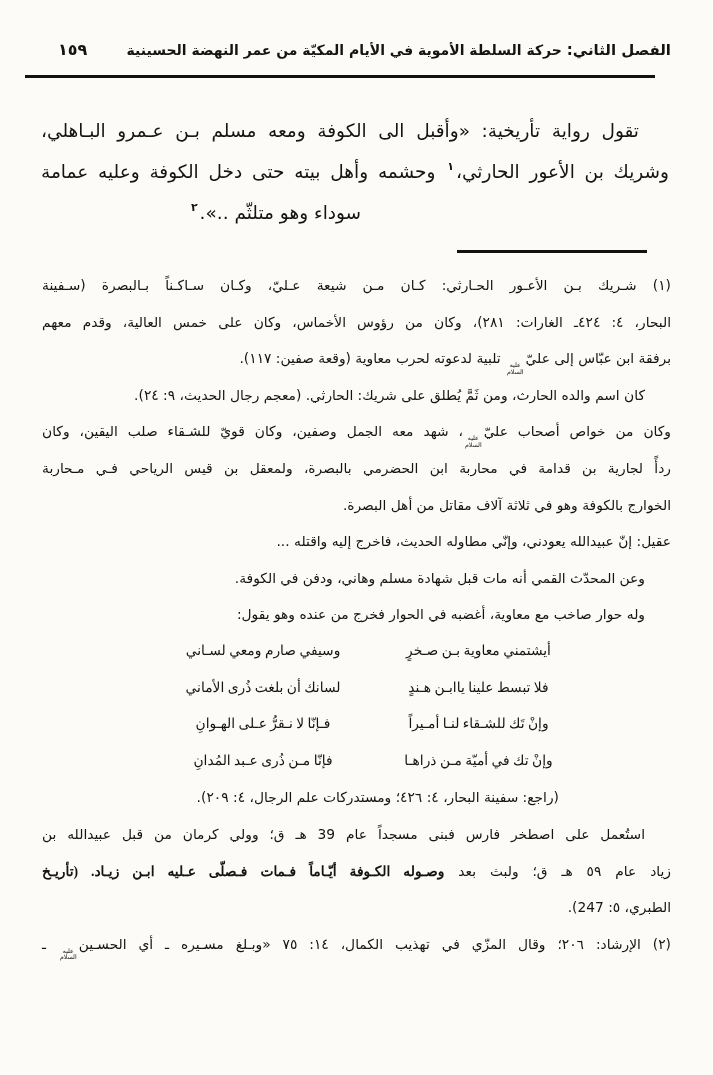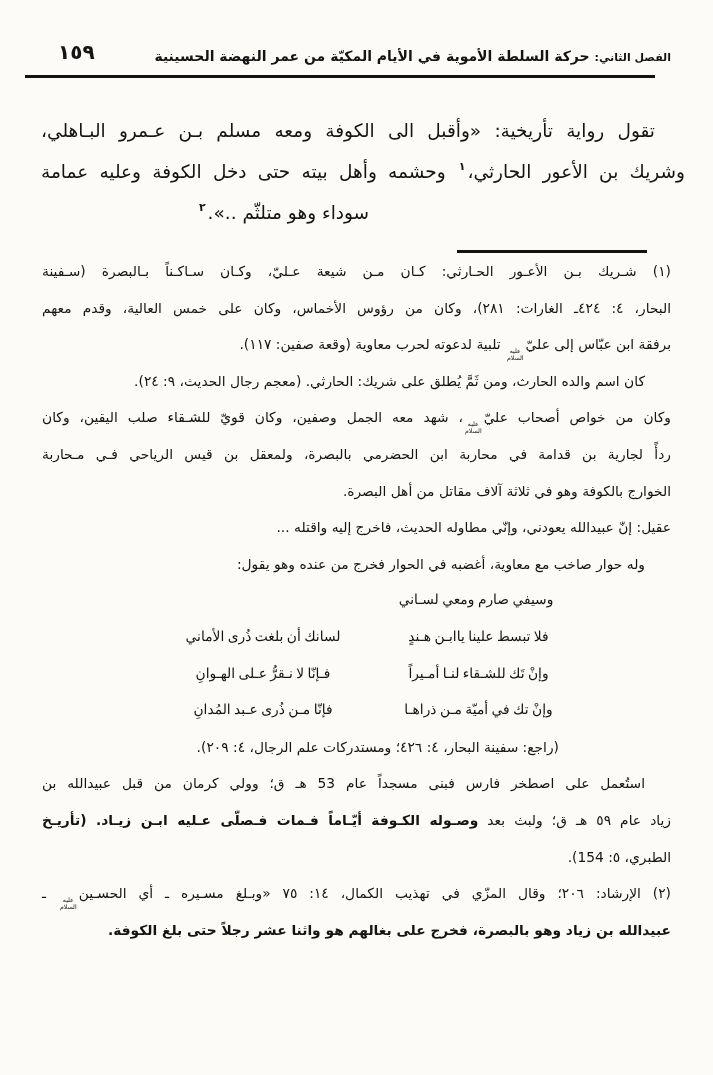--- a/index.html
+++ b/index.html
@@ -12,49 +12,49 @@
     direction:rtl;
     font-family:"DejaVu Sans",sans-serif;
     overflow:hidden;
   }
   
   .hdr{
     position:absolute;top:40px;left:58px;right:42px;
     display:flex;justify-content:space-between;align-items:flex-end;
   }
   .hdr-title{font-size:14px;font-weight:bold;white-space:nowrap;}
-  .hdr-title .lbl{font-size:11px;}
-  .hdr-num{font-size:20px;font-weight:bold;letter-spacing:1px;}
+  .hdr-title .lbl{font-size:15px;}
+  .hdr-num{font-size:16px;font-weight:bold;letter-spacing:1px;}
   .hdr-rule{
     position:absolute;top:75px;left:25px;right:58px;  
     height:2.5px;background:#121212;
   }
   
   .main{
-    position:absolute;top:110px;right:28px;left:41px;
+    position:absolute;top:110px;right:44px;left:41px;
     font-size:18.5px;line-height:41px;
   }
   .main .ln{height:41px;}
   .j{text-align:justify;text-align-last:justify;}
   .jr{text-align:right;}
   .ind{padding-right:30px;}
   .main .last{text-align:center;padding-left:0;padding-right:160px;}
   sup.fnref{font-size:11px;font-weight:bold;vertical-align:8px;line-height:0;margin:0 2px;}
   
   .fn-sep{
     position:absolute;top:250px;right:66px;width:190px;height:2.5px;background:#121212;
   }
   
   .fns{
-    position:absolute;top:253px;right:42px;left:42px;
+    position:absolute;top:267px;right:42px;left:42px;
     font-size:13.8px;line-height:36.6px;
   }
   .fns .ln{height:36.6px;white-space:nowrap;}
   .fns .ind2{padding-right:26px;}
-  .b{font-weight:bold;}
+  .b{font-weight:bold;font-family:Liberation Serif, serif;}
   .raj{text-align:right;padding-right:112px;}
   
   .verse{display:flex;justify-content:flex-start;gap:28px;padding-right:100px;height:36.6px;}
   .hemi{display:inline-block;text-align:center;white-space:nowrap;font-family:Liberation Serif, serif;}
   .hemi.h1{width:185px;}
   .hemi.h2{width:190px;}
   
   .hon{
     display:inline-flex;flex-direction:column;align-items:center;
     font-size:6.2px;line-height:6.4px;font-style:normal;
@@ -93,46 +93,47 @@
             <i>السلام</i>
           </span><span> تلبية لدعوته لحرب معاوية (وقعة صفين: ١١٧).</span></div>
       <div class="ln jr ind2">كان اسم والده الحارث، ومن ثَمَّ يُطلق على شريك: الحارثي. (معجم رجال الحديث، ٩: ٢٤).</div>
       <div class="ln j"><span>وكان من خواص أصحاب عليّ</span><span class="hon">
             <i>عليه</i>
             <i>السلام</i>
           </span><span>، شهد معه الجمل وصفين، وكان قويّ للشـقاء صلب اليقين، وكان</span></div>
       <div class="ln j">ردأً لجارية بن قدامة في محاربة ابن الحضرمي بالبصرة، ولمعقل بن قيس الرياحي فـي مـحاربة</div>
       <div class="ln jr">الخوارج بالكوفة وهو في ثلاثة آلاف مقاتل من أهل البصرة.</div>
       <div class="ln jr">عقيل: إنّ عبيدالله يعودني، وإنّي مطاوله الحديث، فاخرج إليه واقتله ...</div>
+      <div class="ln jr ind2">وعن المحدّث القمي أنه مات قبل شهادة مسلم وهاني، ودفن في الكوفة.</div>
       <div class="ln jr ind2">وله حوار صاخب مع معاوية، أغضبه في الحوار فخرج من عنده وهو يقول:</div>
 
       <div class="verse">
+        <span class="hemi h1">أيشتمني معاوية بـن صـخرٍ</span>
         <span class="hemi h2">وسيفي صارم ومعي لسـاني</span>
       </div>
       <div class="verse">
         <span class="hemi h1">فلا تبسط علينا ياابـن هـندٍ</span>
         <span class="hemi h2">لسانك أن بلغت ذُرى الأماني</span>
       </div>
       <div class="verse">
         <span class="hemi h1">وإنْ تَك للشـقاء لنـا أمـيراً</span>
         <span class="hemi h2">فـإنّا لا نـقرُّ عـلى الهـوانِ</span>
       </div>
       <div class="verse">
         <span class="hemi h1">وإنْ تك في أميّة مـن ذراهـا</span>
         <span class="hemi h2">فإنّا مـن ذُرى عـبد المُدانِ</span>
       </div>
 
       <div class="ln raj">(راجع: سفينة البحار، ٤: ٤٢٦؛ ومستدركات علم الرجال، ٤: ٢٠٩).</div>
-      <div class="ln j ind2">استُعمل على اصطخر فارس فبنى مسجداً عام 53 هـ ق؛ وولي كرمان من قبل عبيدالله بن</div>
+      <div class="ln j ind2">استُعمل على اصطخر فارس فبنى مسجداً عام 39 هـ ق؛ وولي كرمان من قبل عبيدالله بن</div>
       <div class="ln j"><span>زياد عام ٥٩ هـ ق؛ ولبث بعد </span><span class="b">وصـوله الكـوفة أيّـاماً فـمات فـصلّى عـليه ابـن زيـاد. (تأريـخ</span></div>
-      <div class="ln jr">الطبري، ٥: 154).</div>
+      <div class="ln jr">الطبري، ٥: 247).</div>
     </div>
 
     <div>
       <div class="ln j"><span>(٢) الإرشاد: ٢٠٦؛ وقال المزّي في تهذيب الكمال، ١٤: ٧٥ «وبـلغ مسـيره ـ أي الحسـين</span><span class="hon">
             <i>عليه</i>
             <i>السلام</i>
           </span><span> ـ</span></div>
-      <div class="ln jr b">عبيدالله بن زياد وهو بالبصرة، فخرج على بغالهم هو واثنا عشر رجلاً حتى بلغ الكوفة.</div>
     </div>
 
   </div>
 </div>
 
 </body></html>

